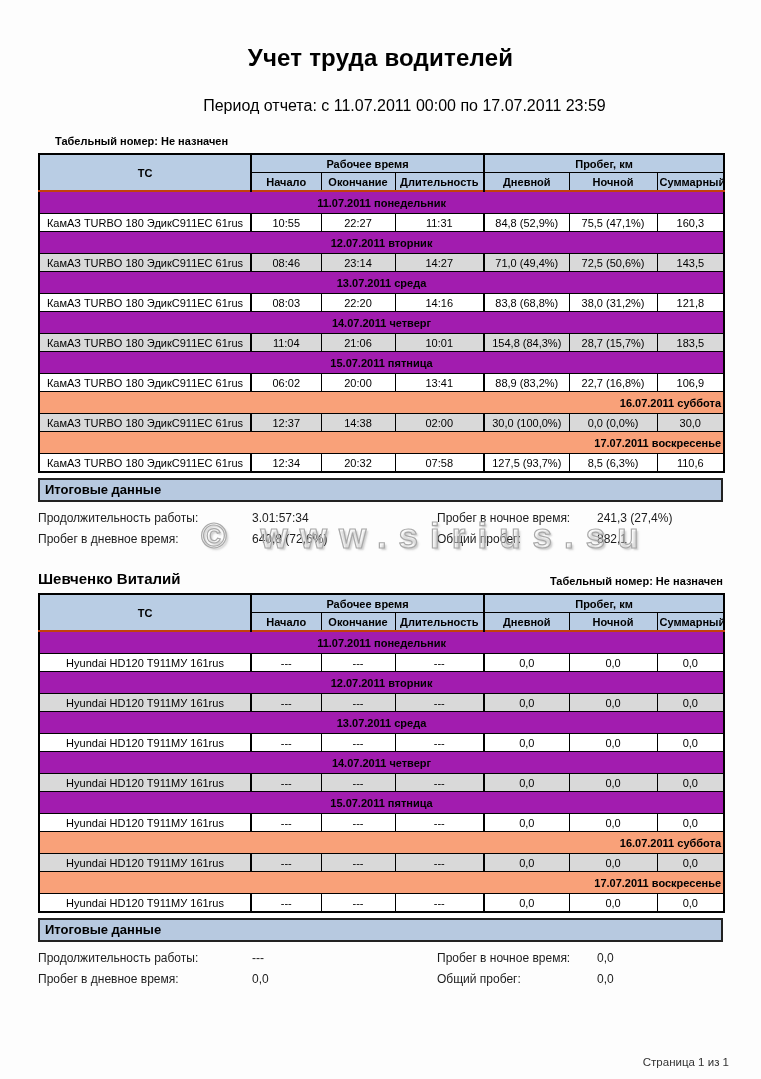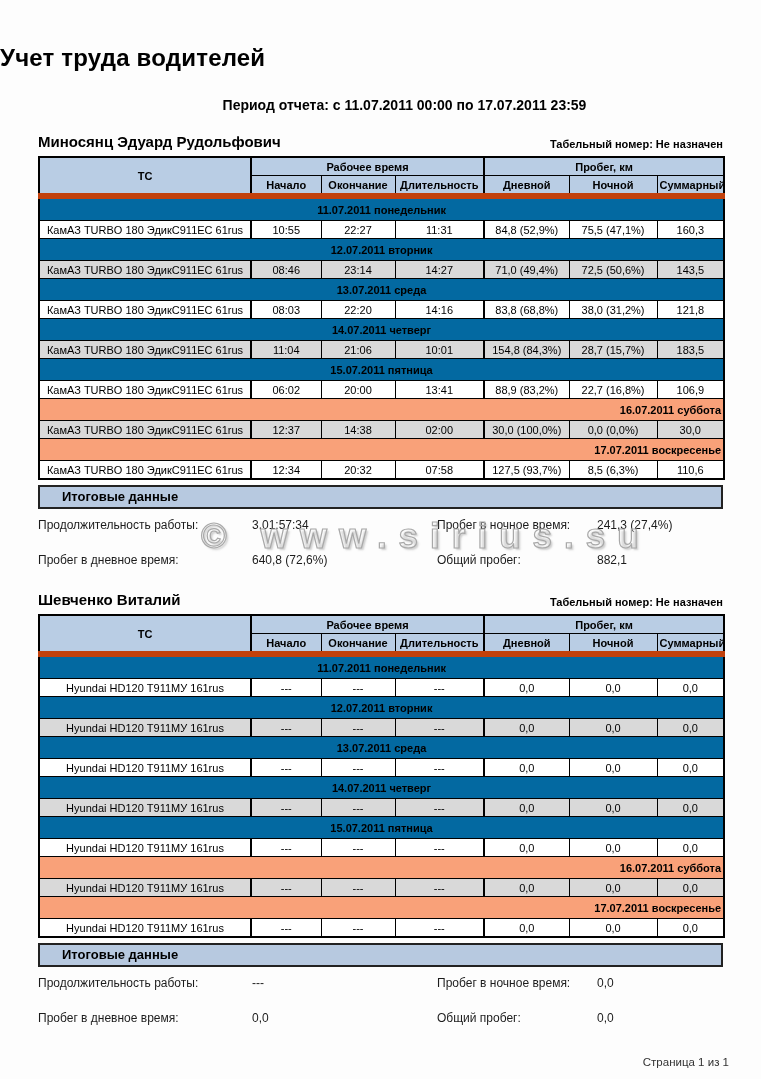--- a/index.html
+++ b/index.html
@@ -8,29 +8,29 @@
     width:761px;height:1079px;
     background:#fdfdfd;
     font-family:"Liberation Sans","DejaVu Sans",sans-serif;
     color:#000;
     overflow:hidden;
     box-sizing:border-box;
   }
   .content{padding:0 38px;}
   .title{
     margin-top:44px;
-    text-align:left;
+    text-align:center;
     font-size:24px;
     font-weight:bold;
     letter-spacing:.2px;
   }
   .sub-line{
     text-align:center;
-    font-size:14px;
-    font-weight:bold;
+    font-size:16px;
+    font-weight:normal;
     margin-left:48px;
   }
   .period-line{margin-top:25px;}
   .night-line{margin-top:9px;}
   .driver-header{
     margin-top:20px;
     display:flex;
     justify-content:space-between;
     align-items:flex-end;
   }
@@ -51,49 +51,49 @@
     text-align:center;
     overflow:hidden;
     white-space:nowrap;
   }
   table.report thead th{
     background:#b9cde4;
     font-weight:bold;
     height:15px;
     font-size:11px;
   }
-  table.report thead{border-bottom:6px solid #c2410c;}
+  table.report thead{border-bottom:2px solid #c2410c;}
   
   table.report thead tr.group-row th.sep,
   table.report thead tr.sub-row th.sep,
   table.report tbody tr.data-row td.sep{border-left:2px solid #000;}
   tr.day-band td{
     height:19px;
     font-weight:bold;
-    background:#0369a1;
+    background:#a21caf;
   }
   tr.day-band.weekend td{background:#f9a179;text-align:right;}
   tr.data-row td{height:15px;background:#ffffff;}
   tr.data-row.alt td{background:#d9d9d9;}
   .totals-bar{
     margin-top:5px;
     width:685px;
     box-sizing:border-box;
     background:#b7c9e0;
     border:2px solid #222;
     font-size:13px;
     font-weight:bold;
-    padding:2px 5px 3px 22px;
+    padding:2px 5px 3px 5px;
   }
   .summary{
     margin-top:9px;
     width:685px;
     display:grid;
     grid-template-columns:214px 185px 160px 1fr;
-    row-gap:21px;
+    row-gap:7px;
     font-size:12px;
     color:#1c1c1c;
   }
   .summary span{white-space:nowrap;}
   .watermark{
     position:absolute;
     left:201px;top:516px;
     font-size:35px;
     font-weight:bold;
     letter-spacing:12px;
@@ -117,21 +117,20 @@
 <div class="page">
 
   <div class="title">Учет труда водителей</div>
   <div class="sub-line period-line">Период отчета: с 11.07.2011 00:00 по 17.07.2011 23:59</div>
 
   <div class="content">
 
     <div id="drivers-root">
   <section>
     <div class="driver-header">
-      <span class="driver-name">Миносянц Эдуард Рудольфович</span>
       <span class="badge">Табельный номер: Не назначен</span>
     </div>
     <table class="report">
       <colgroup>
         <col style="width:212px">
               <col style="width:70px">
               <col style="width:74px">
         <col style="width:89px">
               <col style="width:85px">
               <col style="width:88px">

